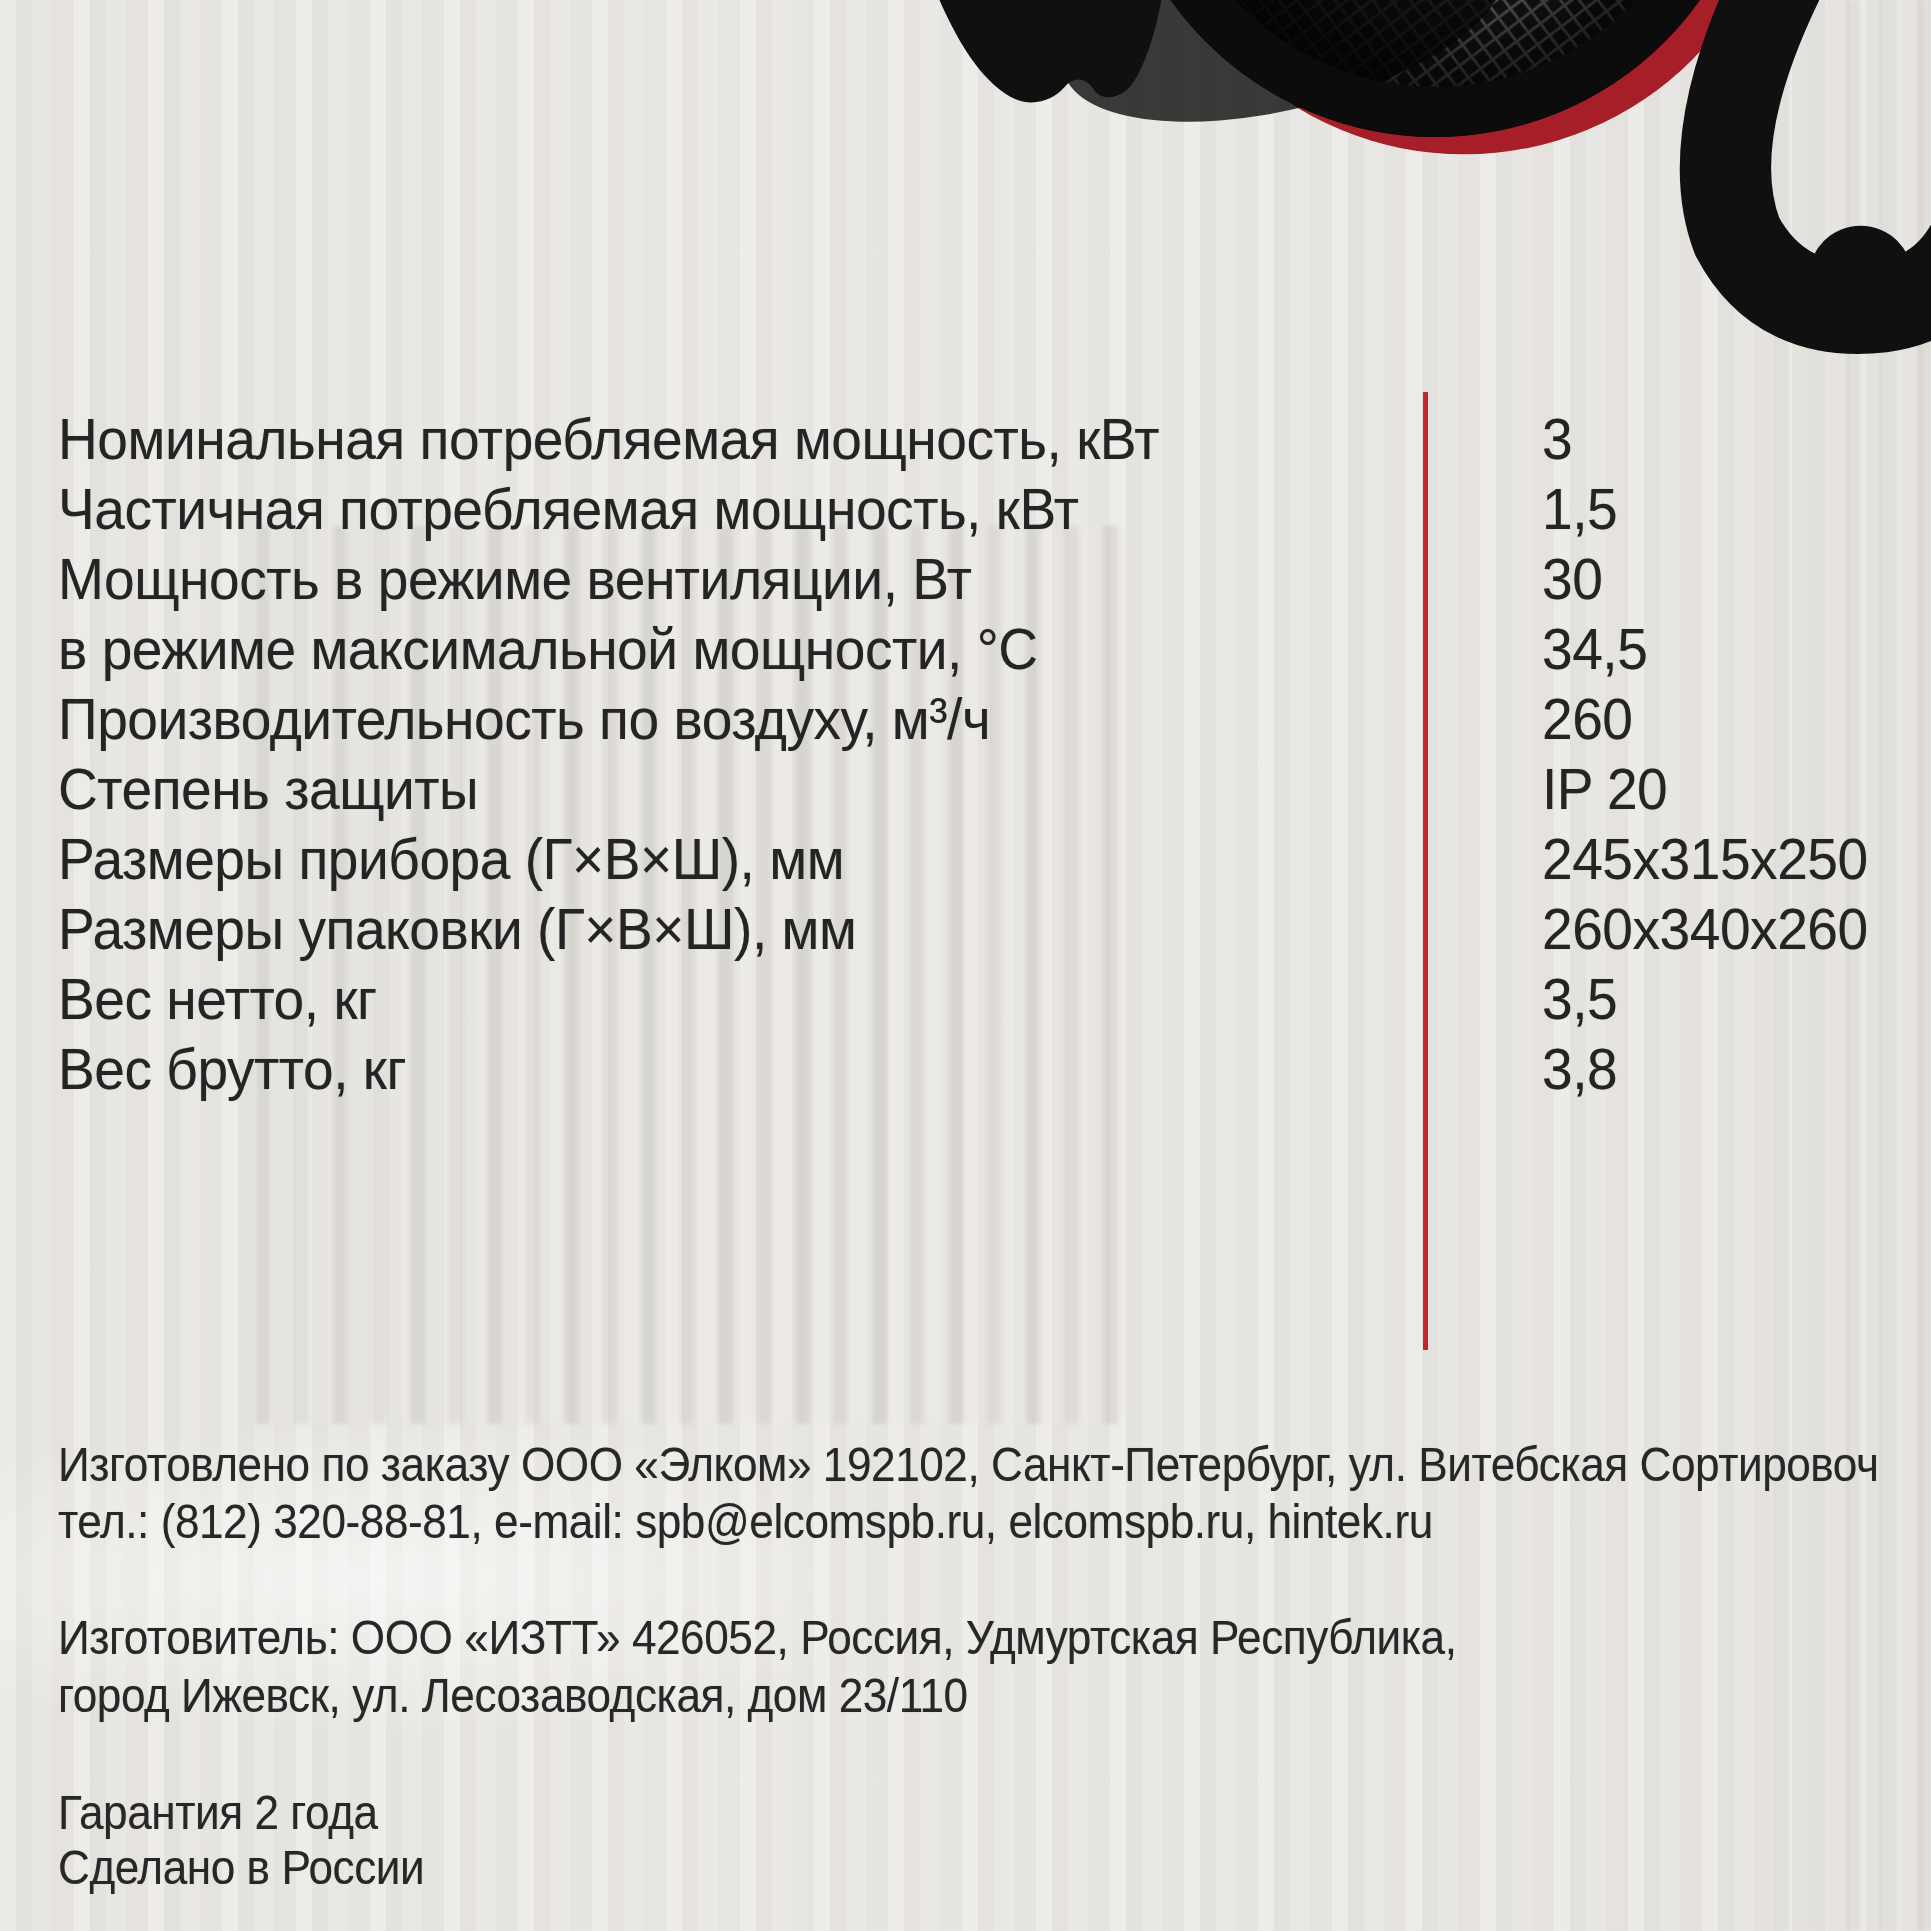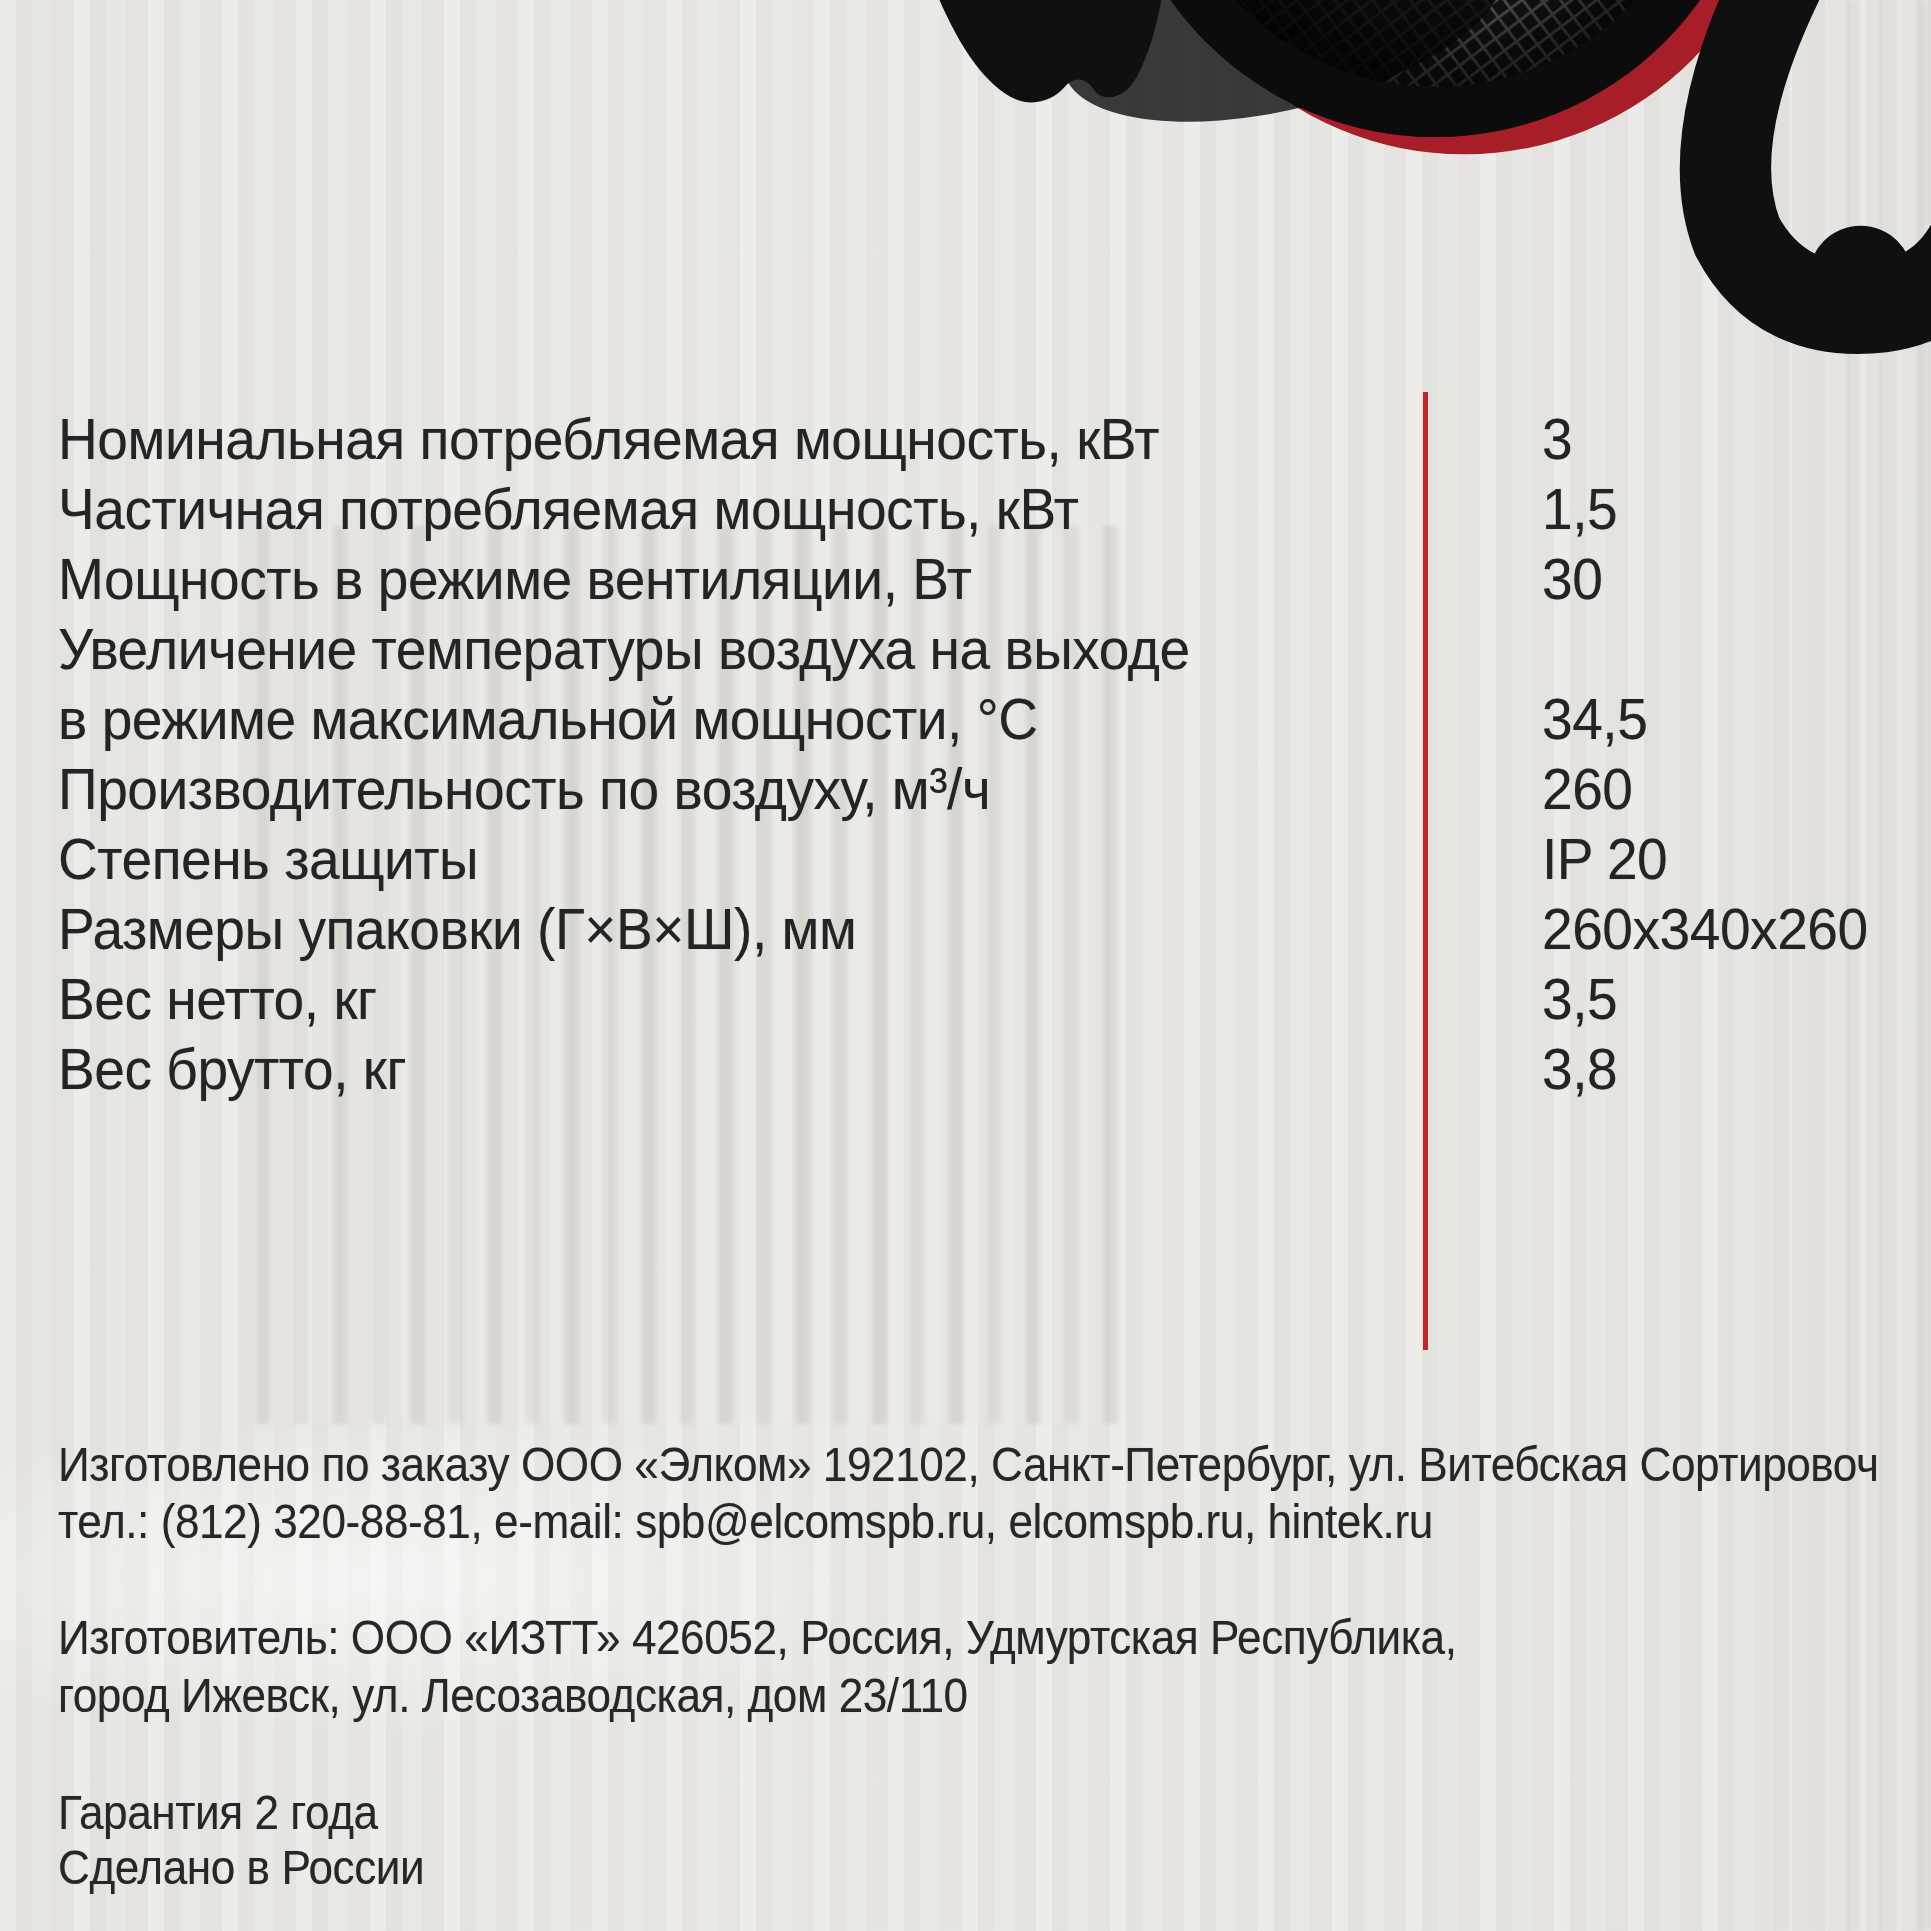--- a/index.html
+++ b/index.html
@@ -123,34 +123,34 @@
     </div>
     <div class="spec-row">
       <span class="spec-label">Частичная потребляемая мощность, кВт</span>
       <span class="spec-value">1,5</span>
     </div>
     <div class="spec-row">
       <span class="spec-label">Мощность в режиме вентиляции, Вт</span>
       <span class="spec-value">30</span>
     </div>
     <div class="spec-row">
-      <span class="spec-label">Увеличение температуры воздуха на выходе</span>
-      <span class="spec-value"></span>
-    </div>
-    <div class="spec-row">
       <span class="spec-label">в режиме максимальной мощности, °C</span>
       <span class="spec-value">34,5</span>
     </div>
     <div class="spec-row">
       <span class="spec-label">Производительность по воздуху, м³/ч</span>
       <span class="spec-value">260</span>
     </div>
     <div class="spec-row">
       <span class="spec-label">Степень защиты</span>
       <span class="spec-value">IP 20</span>
+    </div>
+    <div class="spec-row">
+      <span class="spec-label">Размеры прибора (Г×В×Ш), мм</span>
+      <span class="spec-value">245x315x250</span>
     </div>
     <div class="spec-row">
       <span class="spec-label">Размеры упаковки (Г×В×Ш), мм</span>
       <span class="spec-value">260x340x260</span>
     </div>
     <div class="spec-row">
       <span class="spec-label">Вес нетто, кг</span>
       <span class="spec-value">3,5</span>
     </div>
     <div class="spec-row">

